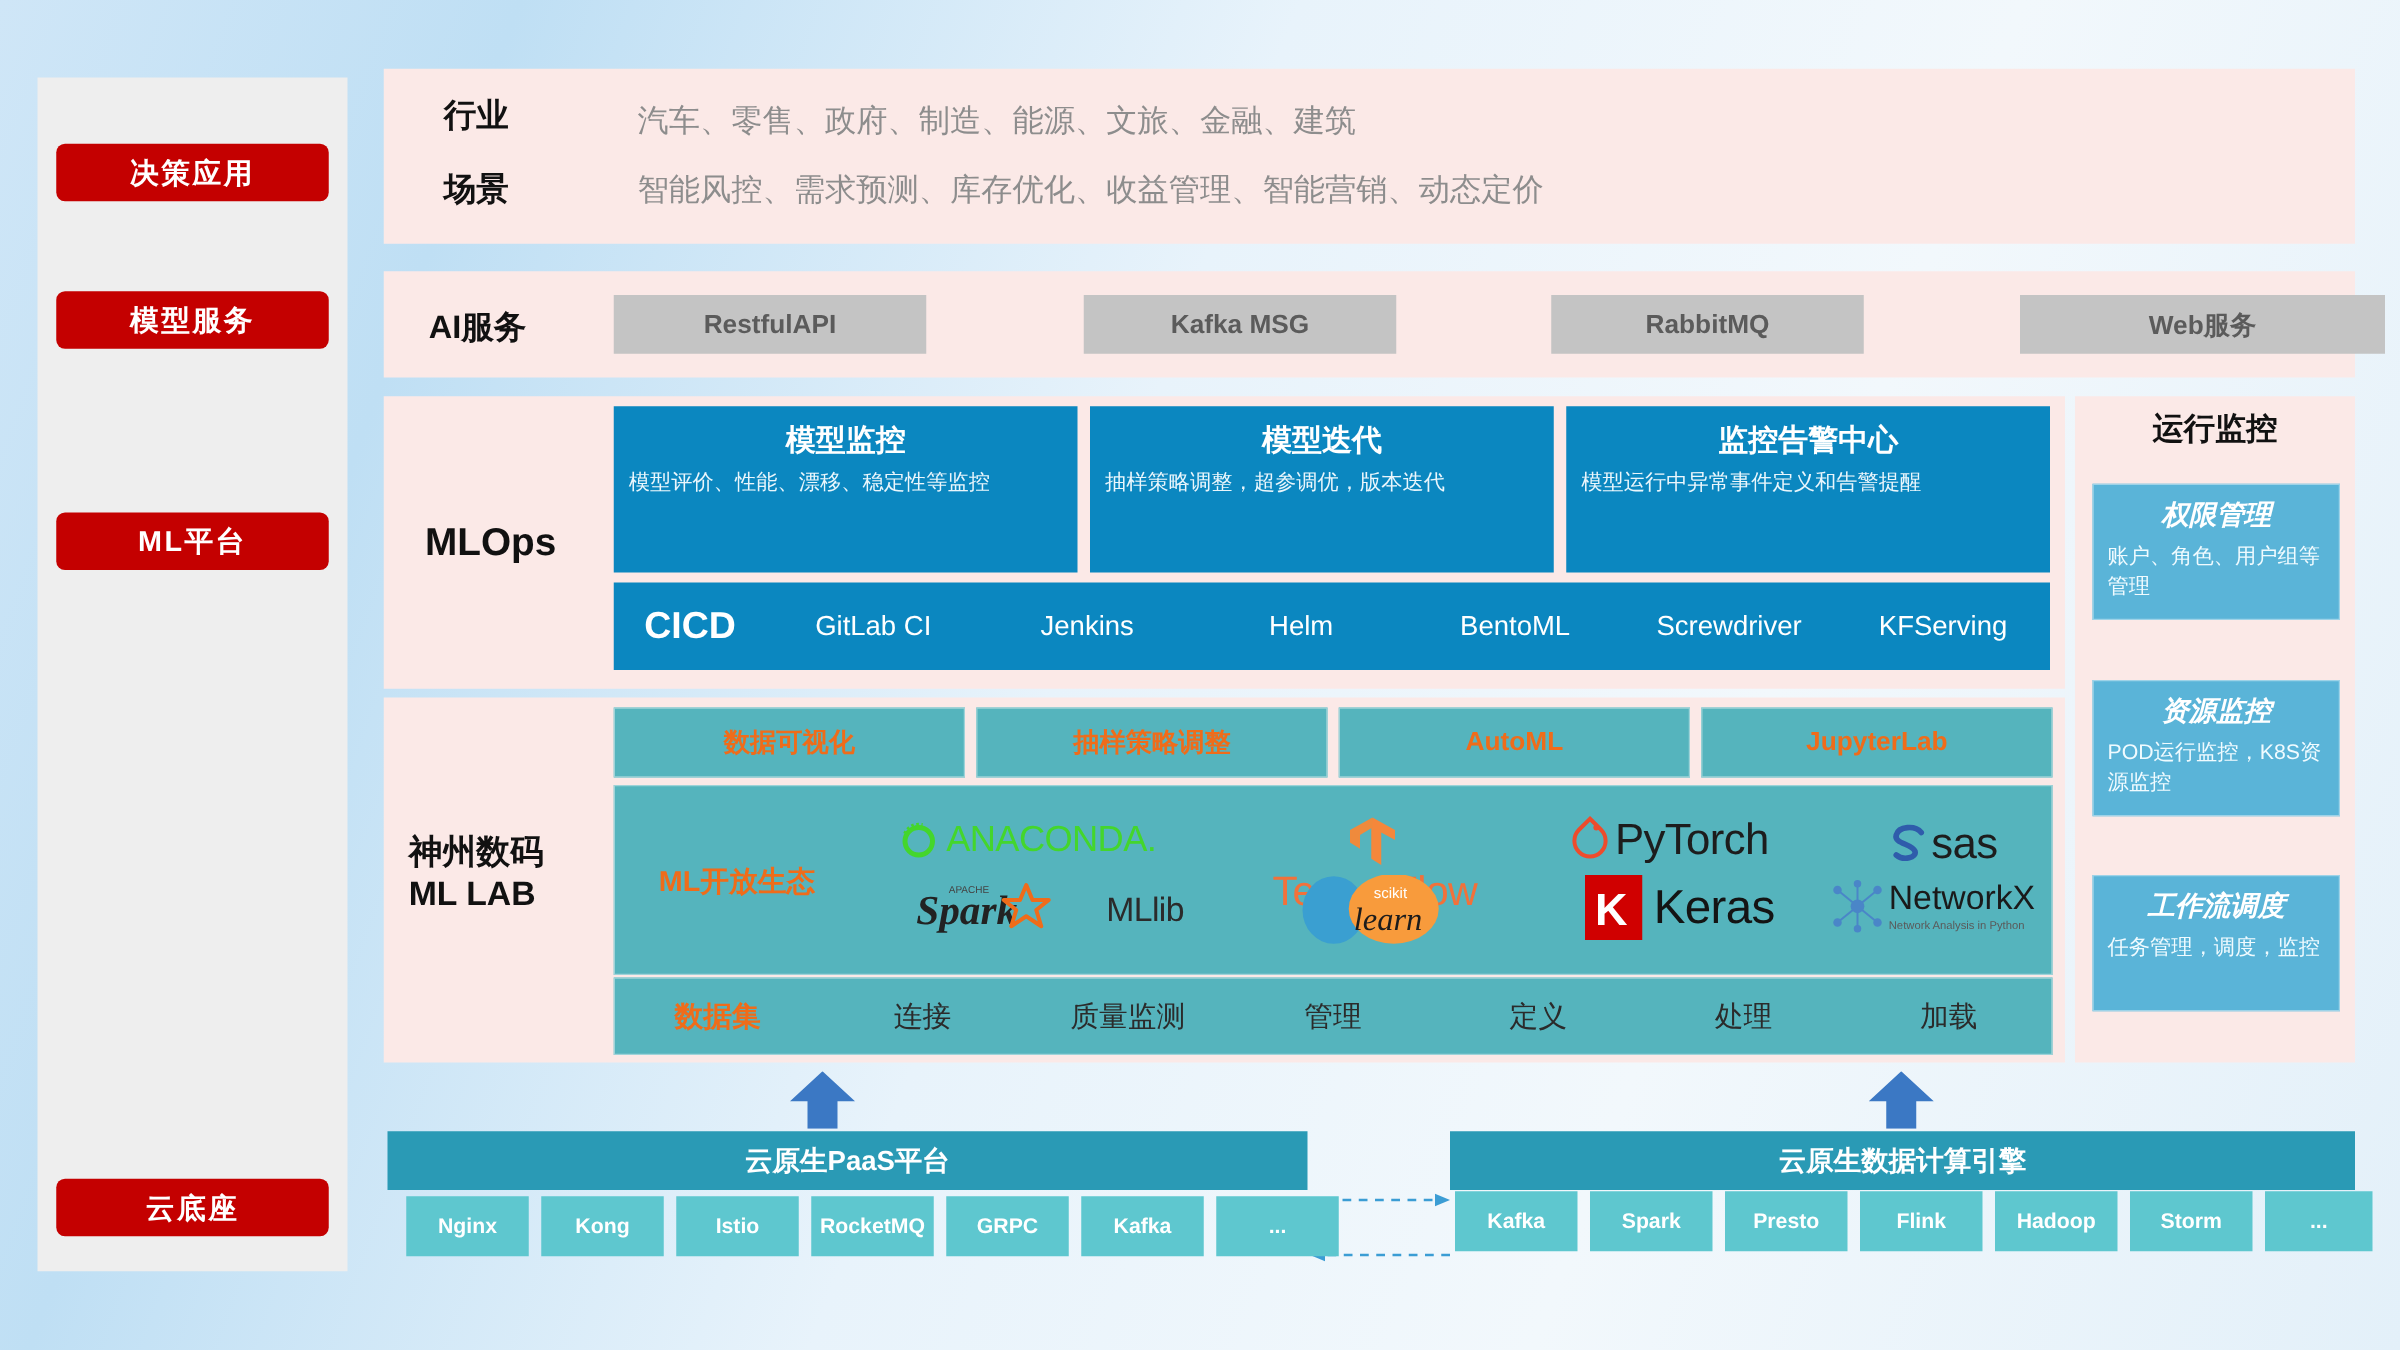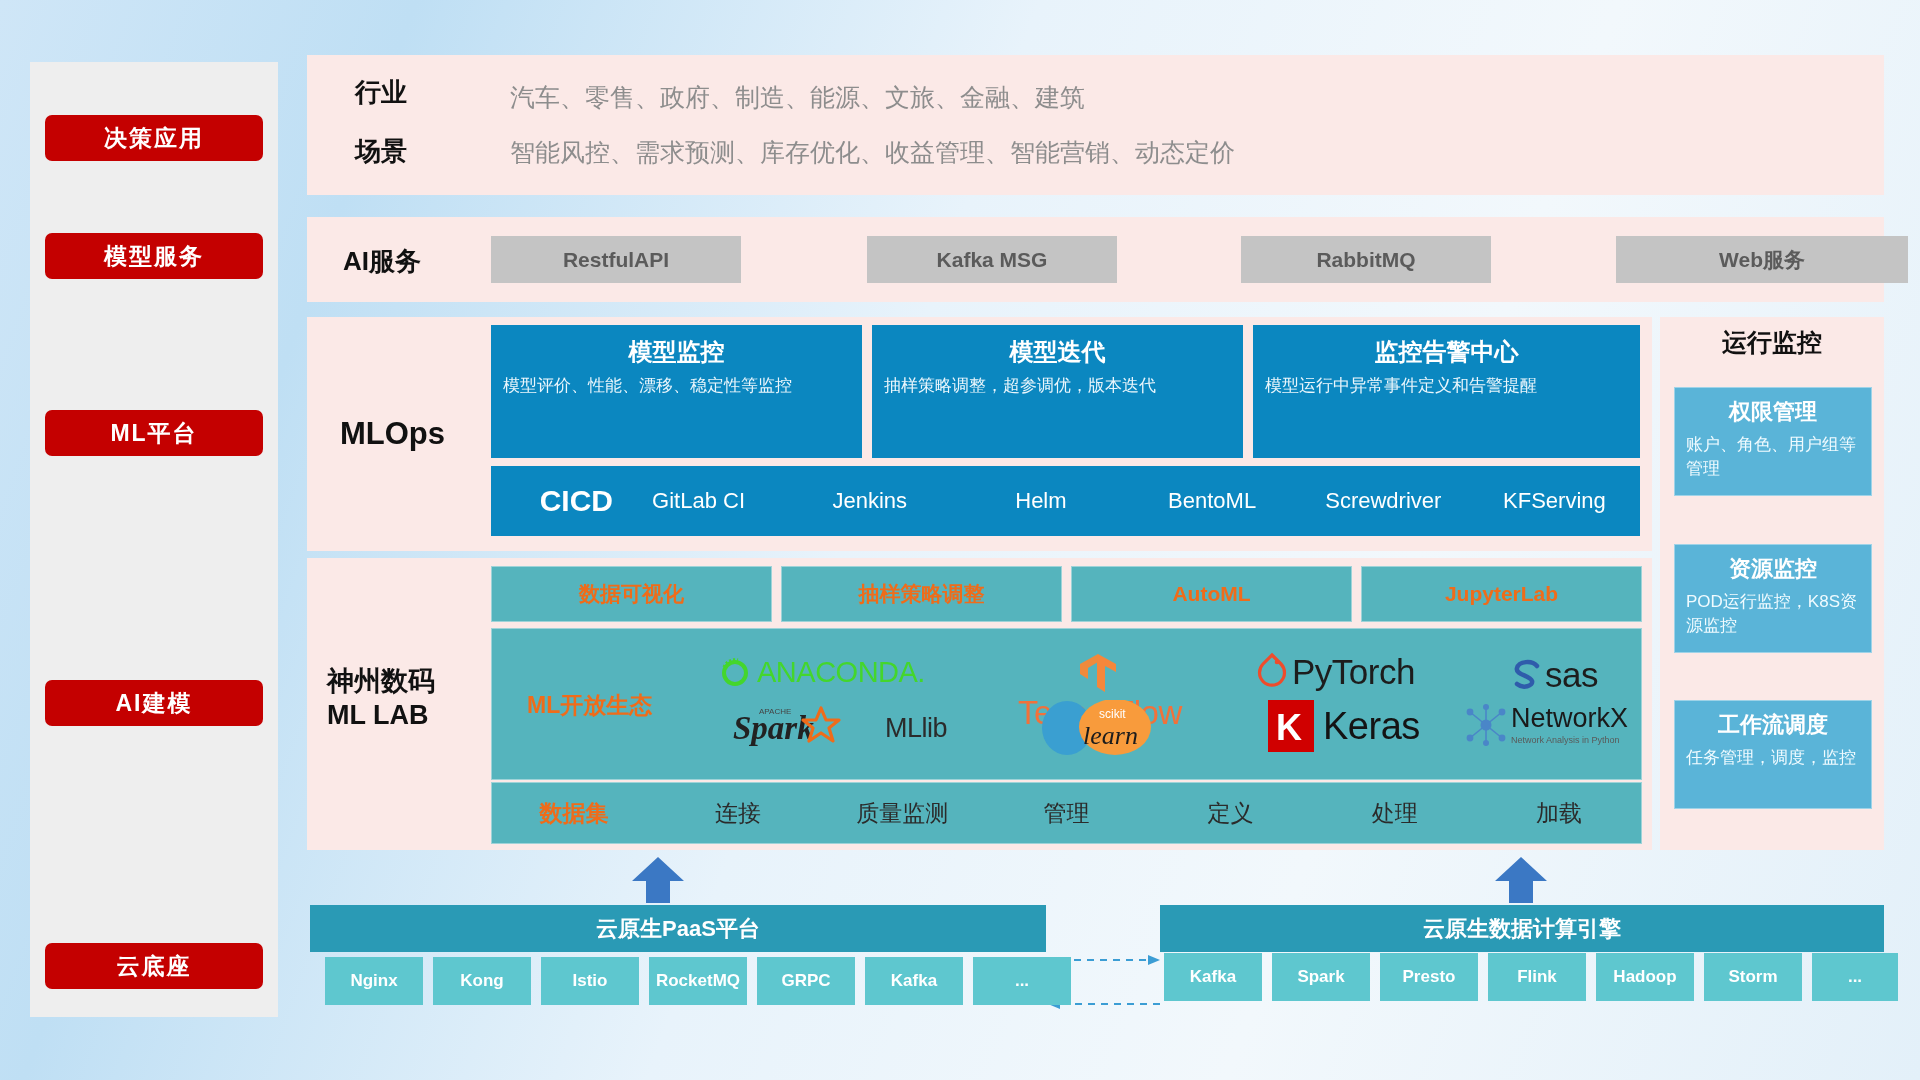--- a/index.html
+++ b/index.html
@@ -52,21 +52,21 @@
     text-align:center;font-size:24px;font-weight:bold;margin-top:11px;
   }
   .bluecard .d{
     font-size:17px;line-height:1.35;margin:7px 12px 0 12px;color:#eaf6fc;
   }
   .cicd{
     position:absolute;background:#0b87c0;color:#fff;overflow:hidden;
     display:flex;align-items:center;
   }
   .cicd .lead{
-    font-size:30px;font-weight:bold;width:122px;text-align:right;flex:none;
+    font-size:30px;font-weight:bold;width:122px;text-align:center;flex:none;
   }
   .cicd .it{
     font-size:22px;text-align:center;flex:1 1 0;min-width:0;
     line-height:1.1;
   }
 
   
   .tealtab{
     position:absolute;background:#55b4bd;border:1px solid #9ed3d8;
     color:#ef6c1a;font-size:21px;font-weight:bold;
@@ -88,21 +88,21 @@
   
   .moncol{position:absolute;background:#fbe9e7;}
   .montitle{
     position:absolute;color:#111;font-weight:bold;font-size:25px;
     text-align:center;width:100%;
   }
   .moncard{
     position:absolute;background:#5ab4d8;border:1px solid #9ed3e8;color:#fff;
     overflow:hidden;
   }
-  .moncard .t{text-align:center;font-size:22px;font-weight:bold;margin-top:9px;}
+  .moncard .t{text-align:center;font-size:22px;font-weight:bold;margin-top:9px;font-style:italic;}
   .moncard .d{font-size:17px;line-height:1.4;margin:6px 11px 0 11px;color:#f0fbff;}
 
   
   .tealbar{
     position:absolute;background:#2a9ab5;color:#fff;
     font-size:22px;font-weight:bold;
     display:flex;align-items:center;justify-content:center;
   }
   .minichip{
     position:absolute;background:#5ec7cf;color:#fff;
@@ -124,23 +124,20 @@
 
   <div class="rail"></div>
   <div class="rail-btn" style="top:115px">
       <span>决策应用</span>
     </div>
   <div class="rail-btn" style="top:410px">
       <span>ML平台</span>
     </div>
   <div class="rail-btn" style="top:233px">
       <span>模型服务</span>
-    </div>
-  <div class="rail-btn" style="top:680px">
-      <span>AI建模</span>
     </div>
   <div class="rail-btn" style="top:943px">
       <span>云底座</span>
     </div>
 
   <div class="band" style="left:307px;top:55px;width:1577px;height:140px;"></div>
   <div class="rowlabel" style="left:355px;top:76px;">行业</div>
   <div class="muted" style="position:absolute;left:510px;top:82px;">汽车、零售、政府、制造、能源、文旅、金融、建筑</div>
   <div class="rowlabel" style="left:355px;top:135px;">场景</div>
   <div class="muted" style="position:absolute;left:510px;top:137px;">智能风控、需求预测、库存优化、收益管理、智能营销、动态定价</div>

